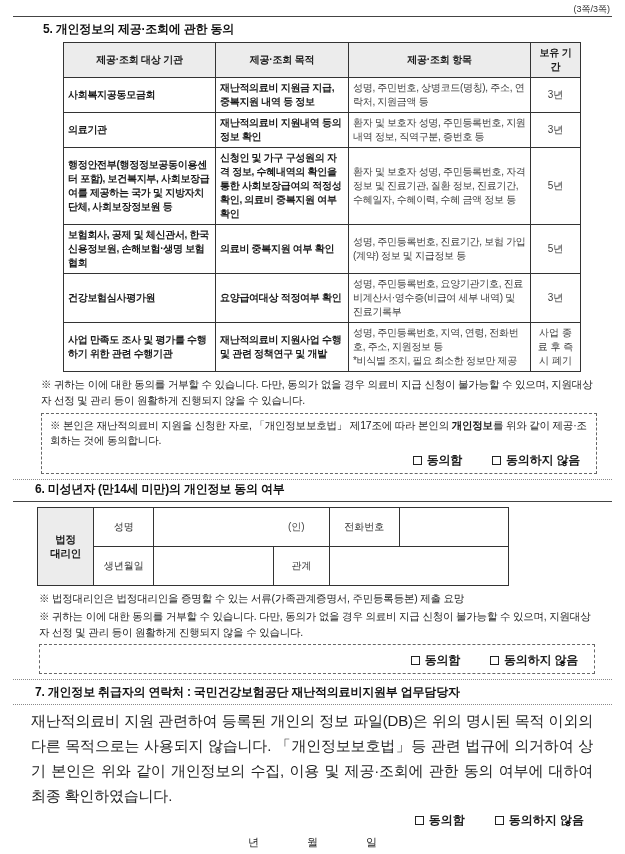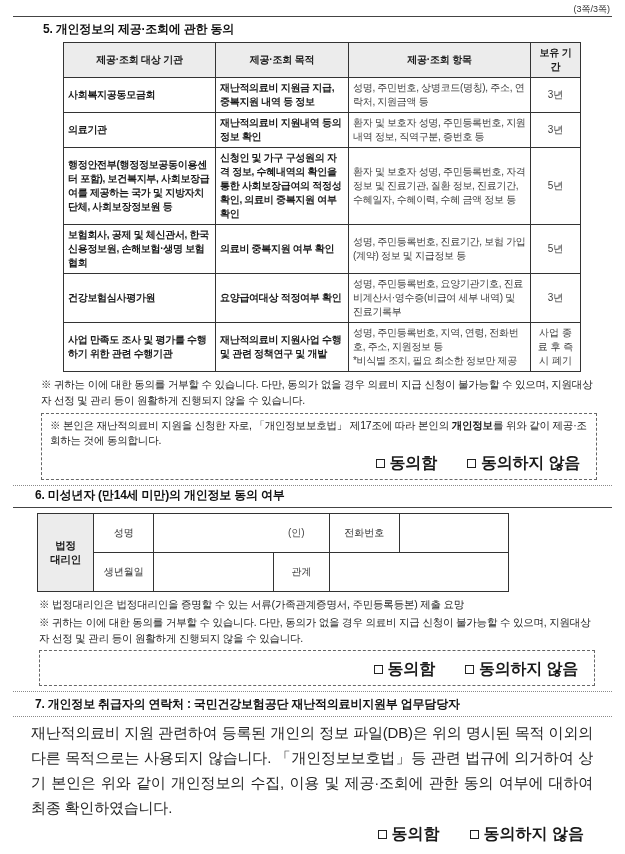--- a/index.html
+++ b/index.html
@@ -31,21 +31,21 @@
   td.c-items { color:#3c3c3c; letter-spacing:-0.3px; }
   td.c-keep { text-align:center; color:#3c3c3c; }
   .items-note { display:block; }
 
   .star-note { font-size:10.5px; line-height:1.5; margin:5px 0 4px 28px; width:560px; color:#222; letter-spacing:-0.2px; }
   .star-note.tight { margin:2px 0 0 26px; }
 
   .consent-box { border:1.5px dashed #666; margin:3px 0 5px 28px; width:556px; padding:4px 8px 4px 8px; font-size:10.5px; line-height:1.5; letter-spacing:-0.2px; }
   .consent-box .bold { font-weight:bold; }
   .checkbox-row { display:flex; justify-content:flex-end; gap:30px; padding-right:8px; margin-top:2px; }
-  .cb-item { display:flex; align-items:center; font-weight:bold; font-size:16px; }
+  .cb-item { display:flex; align-items:center; font-weight:bold; font-size:12px; }
   .cb-box { display:inline-block; width:9px; height:9px; border:1.2px solid #222; margin-right:5px; background:#fff; }
   .blank-inline { display:inline-block; width:86px; }
   sup.ref { font-size:7.5px; color:#a8511f; vertical-align:super; line-height:0; }
 
   
   table.guardian { border-collapse:collapse; border:1.5px solid #222; margin-left:24px; width:472px; table-layout:fixed; font-size:10px; }
   table.guardian td { border:1px solid #333; padding:12px 5px; height:21px; }
   td.g-role { background:#ececec; font-weight:bold; text-align:center; font-size:10.5px; line-height:1.3; letter-spacing:-0.3px; }
   td.g-label { text-align:center; color:#333; }
   td.g-value {}
@@ -205,20 +205,23 @@
     <span class="cb-item">
         <span class="cb-box"></span>
         <span>동의함</span>
       </span>
     <span class="cb-item">
         <span class="cb-box"></span>
         <span>동의하지 않음</span>
       </span>
   </div>
 
+  <div class="date-line">
+    <span>년</span><span>월</span><span>일</span>
+  </div>
 
   <div class="applicant-line">
     <span>신청인(법정대리인):</span>
     <span class="sign">(서명 또는 인)</span>
   </div>
 
 
   <div class="ref-box">
     <div class="ref-label">
       

